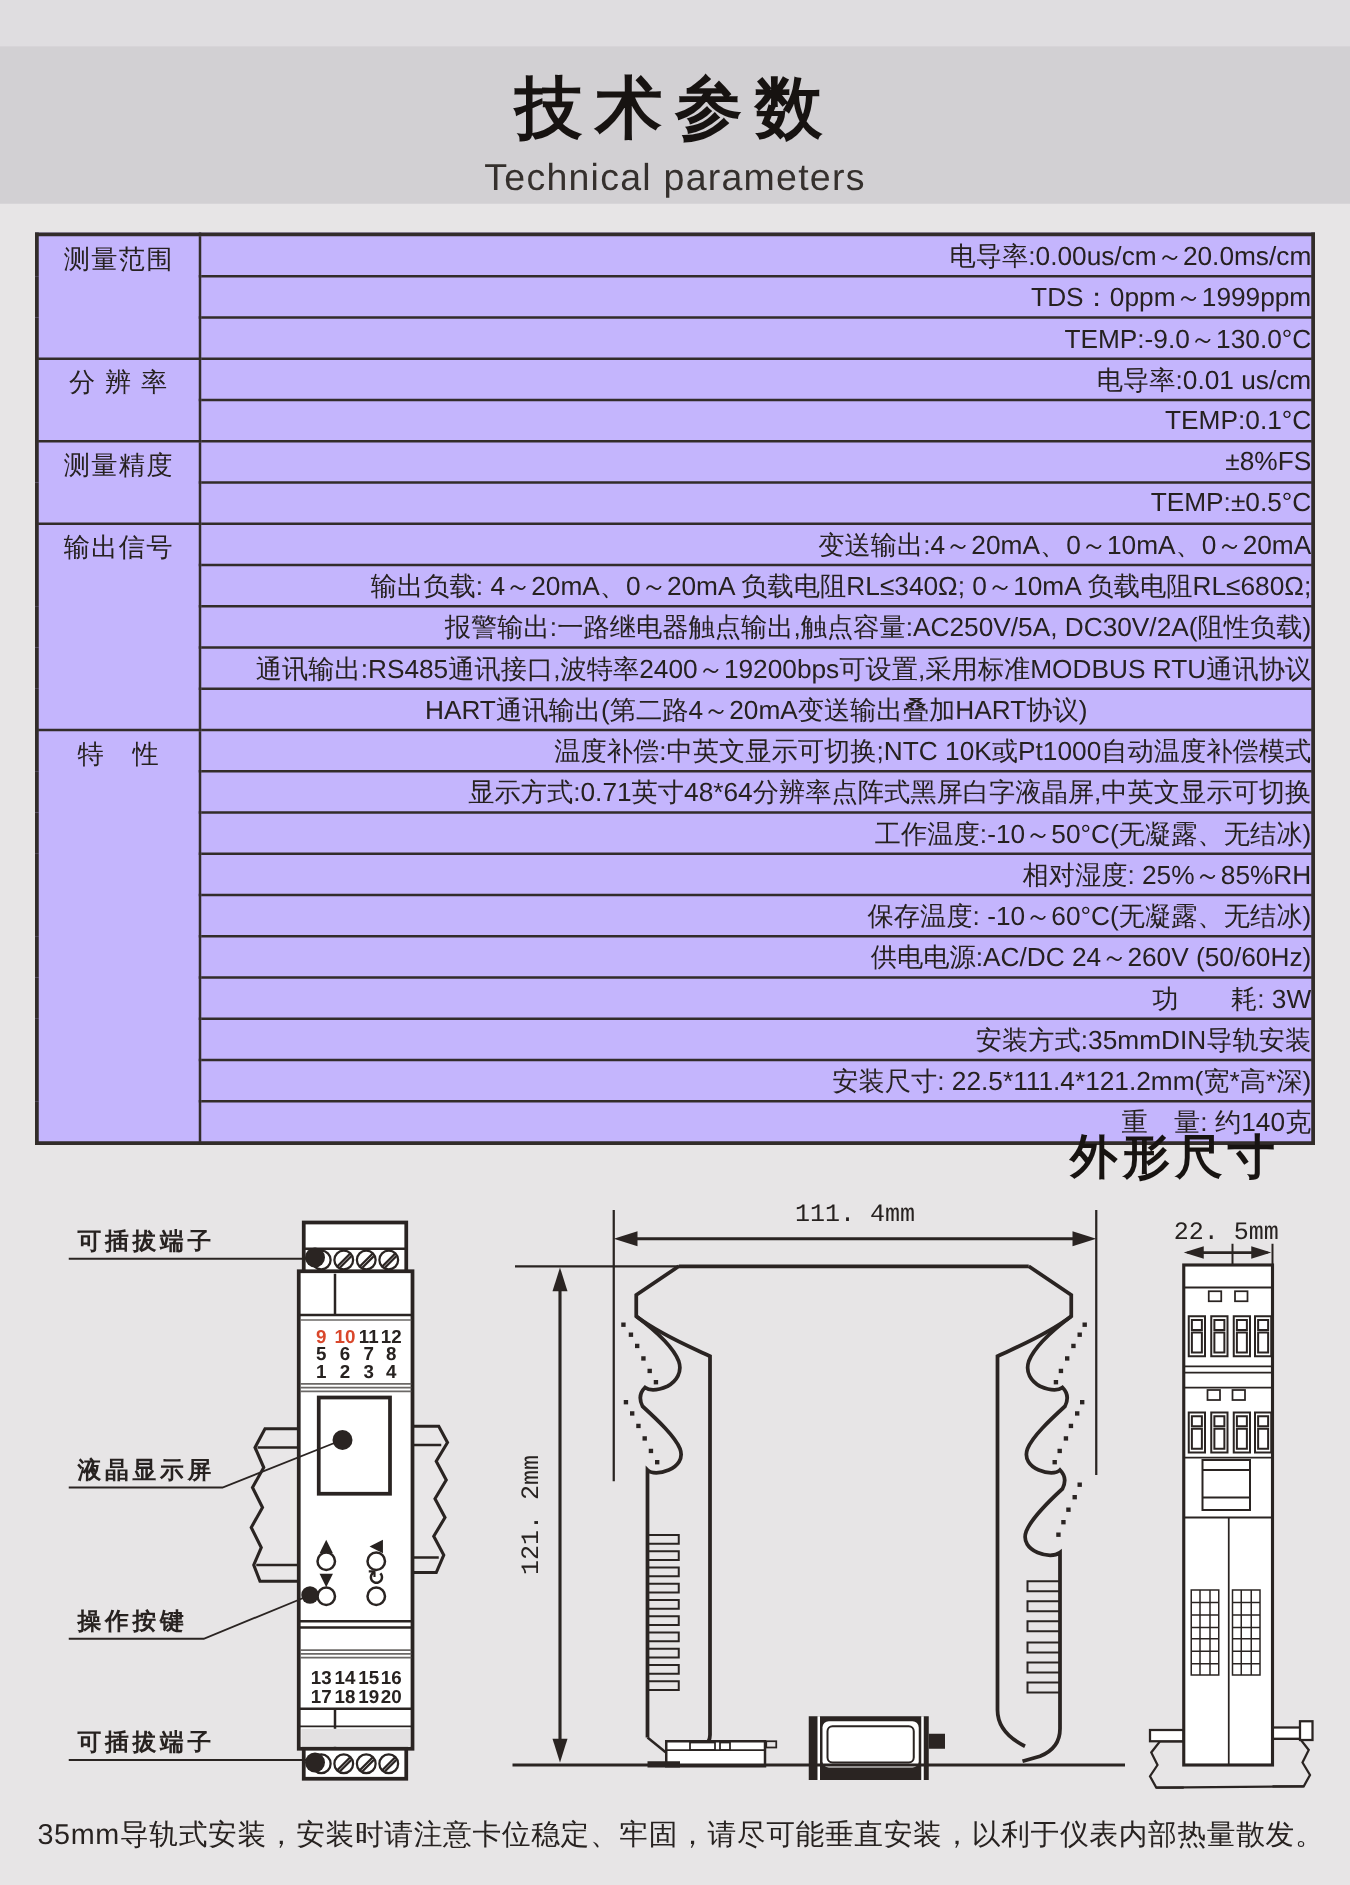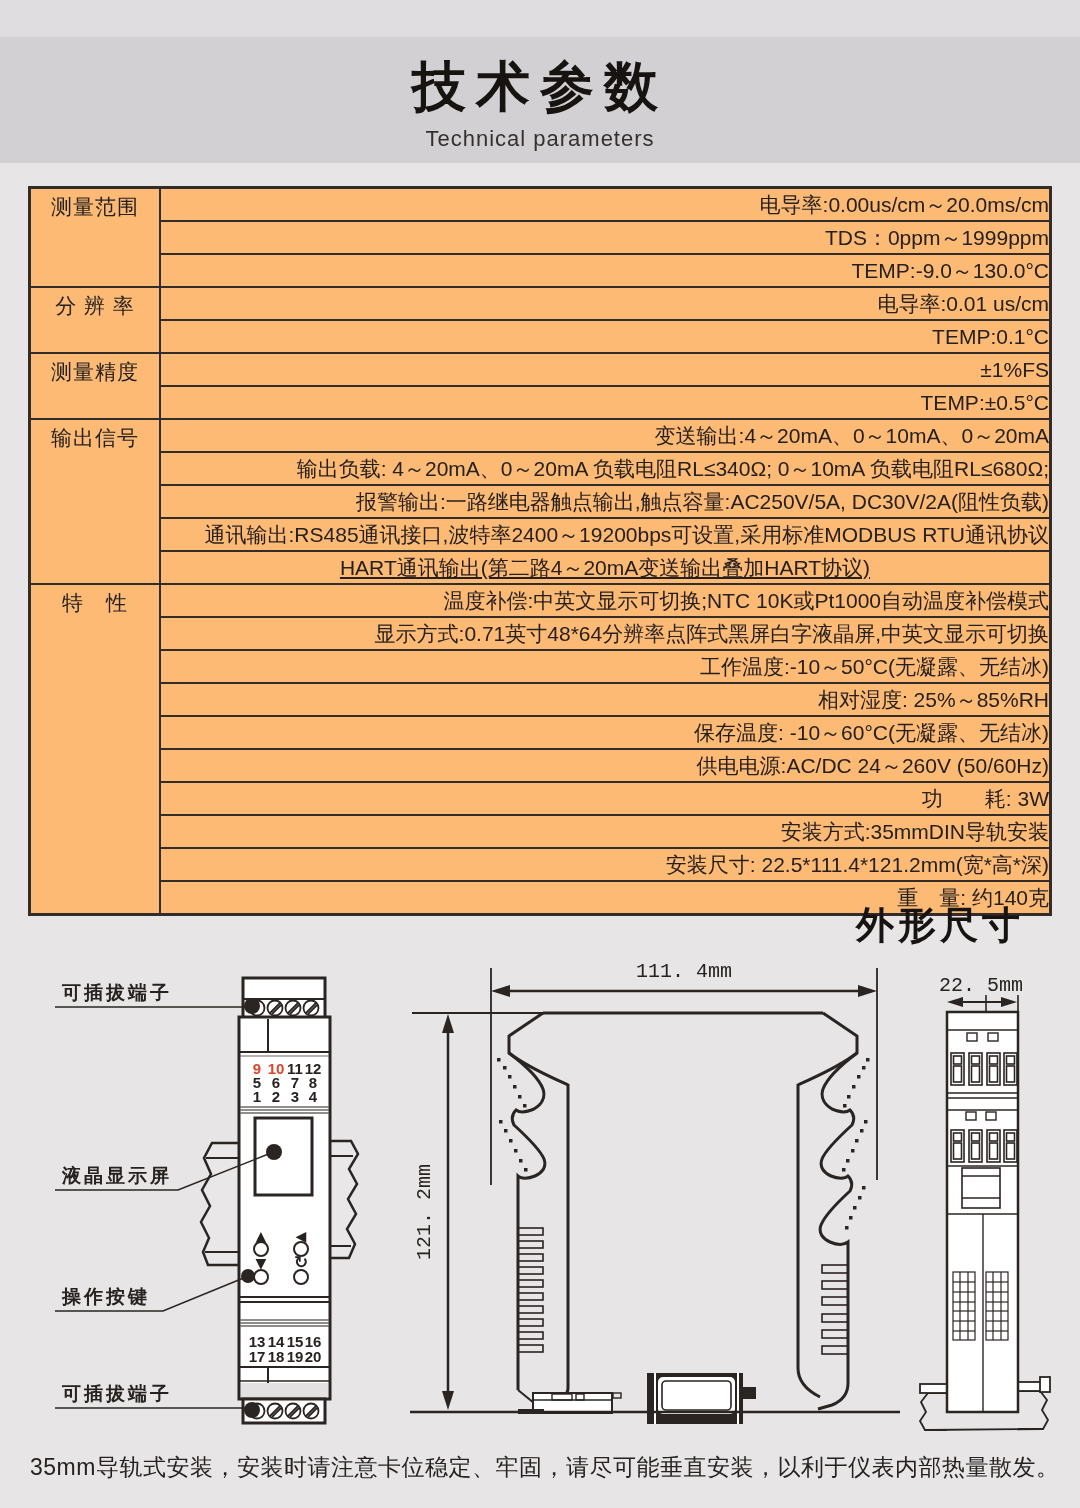--- a/index.html
+++ b/index.html
@@ -1,26 +1,26 @@
 <!DOCTYPE html>
 <html><head>
 <meta charset="utf-8">
 <style>
   html,body{margin:0;padding:0;}
   body{width:1080px;height:1508px;background:#e7e5e6;font-family:"Liberation Sans",sans-serif;color:#272220;}
   .page{position:relative;width:1080px;height:1508px;overflow:hidden;background:#e7e5e6;}
   .top-strip{position:absolute;left:0;top:0;width:1080px;height:37px;background:#dfdde0;}
   .header-band{position:absolute;left:0;top:37px;width:1080px;height:126px;background:#d2d0d3;text-align:center;}
   .header-band h1{margin:14px 0 0 0;font-size:54px;font-weight:bold;letter-spacing:10px;color:#171311;}
-  .header-band .sub{margin-top:2px;font-size:22px;letter-spacing:1px;color:#35302d;}
-  table.spec{position:absolute;left:28px;top:186px;width:1024px;border-collapse:collapse;table-layout:fixed;background:#fdba74;}
+  .header-band .sub{margin-top:2px;font-size:30px;letter-spacing:1px;color:#35302d;}
+  table.spec{position:absolute;left:28px;top:186px;width:1024px;border-collapse:collapse;table-layout:fixed;background:#c4b5fd;}
   table.spec td{border:2px solid #322c2a;font-size:21px;font-weight:500;color:#262120;height:31px;padding:0 0 0 13px;white-space:nowrap;overflow:hidden;text-align:right;}
   table.spec{border:3px solid #322c2a;}
   table.spec td.lbl{width:128px;text-align:center;vertical-align:top;padding:4px 0 0 0;letter-spacing:1px;}
-  table.spec td.ctr{text-align:center;padding-left:0;text-decoration:underline;}
+  table.spec td.ctr{text-align:center;padding-left:0;}
   .sec-title{position:absolute;left:0;top:900px;width:1024px;text-align:right;font-size:38px;font-weight:bold;letter-spacing:4px;color:#171311;}
   .footer-note{position:absolute;left:30px;top:1452px;width:1030px;font-size:23px;color:#272220;letter-spacing:0.5px;}
   svg{position:absolute;left:0;top:0;}
   .cadtext{font-family:"Liberation Mono",monospace;font-size:20px;fill:#272220;}
   .cnlabel{font-family:"Liberation Sans",sans-serif;font-size:19px;font-weight:bold;letter-spacing:3px;fill:#272220;}
   .tnum{font-family:"Liberation Sans",sans-serif;font-size:15px;font-weight:bold;fill:#272220;text-anchor:middle;}
   .tnum-red{fill:#d9472b;}
   .keyglyph{font-family:"DejaVu Sans",sans-serif;font-size:14px;fill:#272220;text-anchor:middle;}
 </style>
 </head>
@@ -50,21 +50,21 @@
     <tr>
       <td class="lbl" rowspan="2">分 辨 率</td>
       <td>电导率:0.01 us/cm</td>
         </tr>
     <tr>
           <td>TEMP:0.1°C</td>
         </tr>
 
     <tr>
       <td class="lbl" rowspan="2">测量精度</td>
-      <td>±1%FS</td>
+      <td>±8%FS</td>
         </tr>
     <tr>
           <td>TEMP:±0.5°C</td>
         </tr>
 
     <tr>
       <td class="lbl" rowspan="5">输出信号</td>
       <td>变送输出:4～20mA、0～10mA、0～20mA</td>
         </tr>
     <tr>

